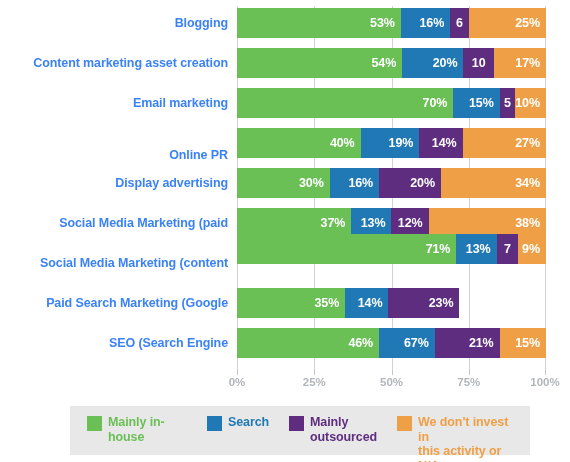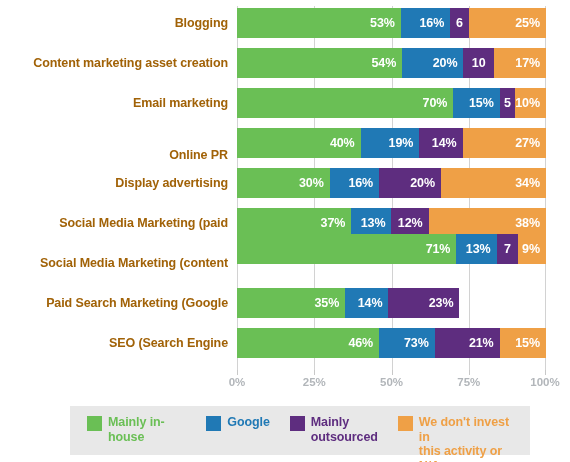--- a/index.html
+++ b/index.html
@@ -87,21 +87,21 @@
   }
   .cat-label {
     position: absolute;
     right: 0;
     width: 100%;
     height: 30px;
     line-height: 30px;
     text-align: right;
     font-size: 12.5px;
     font-weight: bold;
-    color: #a16207;
+    color: #3b82f6;
     white-space: nowrap;
     letter-spacing: -0.1px;
   }
 
   
   .x-axis {
     position: absolute;
     left: 237px;
     top: 370px;
     width: 309px;
@@ -293,21 +293,21 @@
           </div>
           <div class="bar-seg" style="width: 23%; background: rgb(94, 45, 127);">
             <span class="seg-label">23%</span>
           </div>
         </div>
         <div class="row" style="top: 322px;">
           <div class="bar-seg" style="width: 46%; background: rgb(106, 191, 85);">
             <span class="seg-label">46%</span>
           </div>
           <div class="bar-seg" style="width: 18%; background: rgb(32, 121, 181);">
-            <span class="seg-label">73%</span>
+            <span class="seg-label">67%</span>
           </div>
           <div class="bar-seg" style="width: 21%; background: rgb(94, 45, 127);">
             <span class="seg-label">21%</span>
           </div>
           <div class="bar-seg" style="width: 15%; background: rgb(239, 160, 70);">
             <span class="seg-label">15%</span>
           </div>
         </div>
       </div>
   </div>
@@ -326,21 +326,21 @@
     </div>
 
   <div class="legend-panel">
     <div class="legend-inner">
         <div class="legend-item">
           <span class="legend-swatch" style="background: rgb(106, 191, 85);"></span>
           <span class="legend-text" style="color: rgb(106, 191, 85);">Mainly in-house</span>
         </div>
         <div class="legend-item">
           <span class="legend-swatch" style="background: rgb(32, 121, 181);"></span>
-          <span class="legend-text" style="color: rgb(32, 121, 181);">Google</span>
+          <span class="legend-text" style="color: rgb(32, 121, 181);">Search</span>
         </div>
         <div class="legend-item">
           <span class="legend-swatch" style="background: rgb(94, 45, 127);"></span>
           <span class="legend-text" style="color: rgb(94, 45, 127);">Mainly
 outsourced</span>
         </div>
         <div class="legend-item">
           <span class="legend-swatch" style="background: rgb(239, 160, 70);"></span>
           <span class="legend-text" style="color: rgb(239, 160, 70);">We don't invest in
 this activity or N/A</span>

